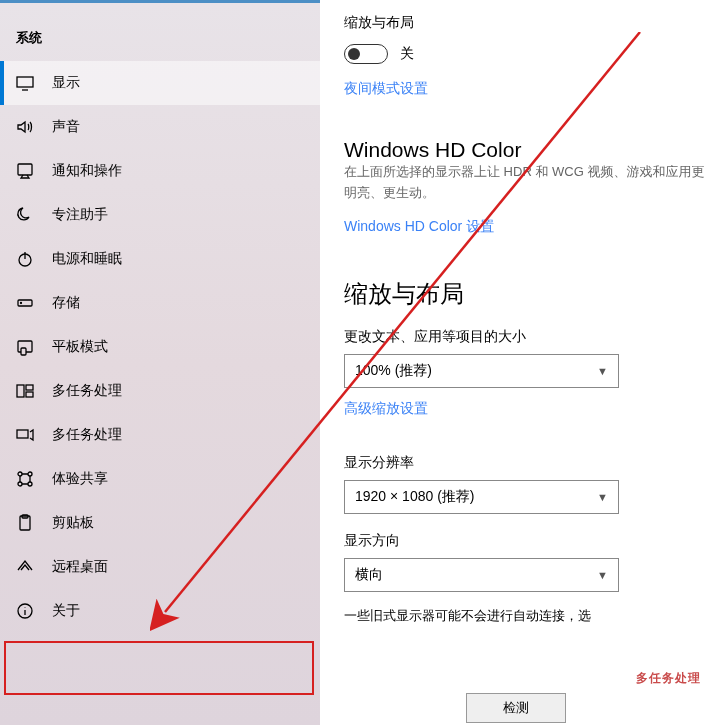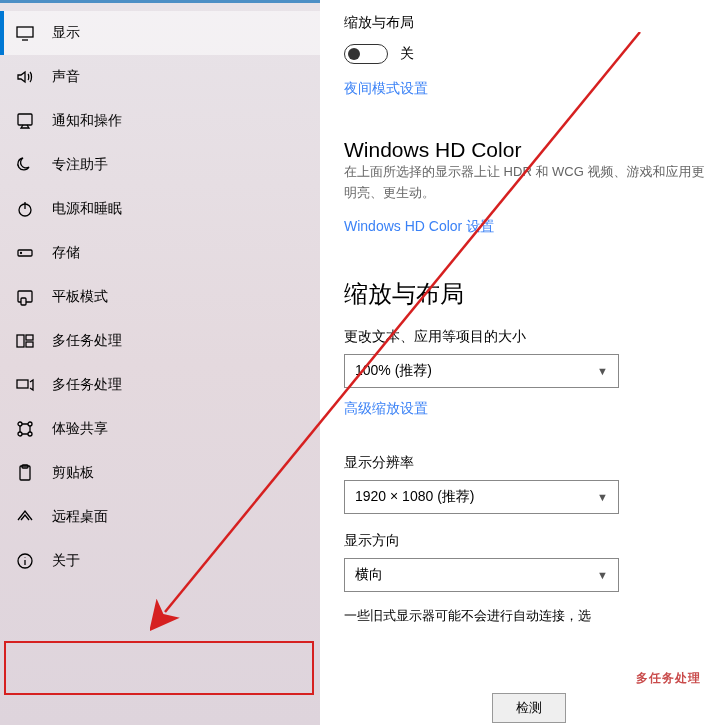--- a/index.html
+++ b/index.html
@@ -84,32 +84,33 @@
       padding: 0 10px; background: #fff; cursor: pointer; font-size: 14px;
     }
     .chevron { font-size: 11px; color: #555; }
     .bottom-text { font-size: 13px; margin-top: 14px; line-height: 1.5; }
     .watermark {
       position: absolute; right: 10px; bottom: 38px;
       color: #c94b4b; font-size: 12px; font-weight: bold; letter-spacing: 1px;
     }
     .detect-btn {
       position: absolute; right: 145px; bottom: 2px;
-      width: 74px; height: 30px; border: 1px solid #999;
+      width: 100px; height: 30px; border: 1px solid #999;
       background: #efefef; font-size: 13px; cursor: pointer;
     }
     svg.arrow {
       position: absolute; left: 150px; top: 32px;
       width: 520px; height: 600px; pointer-events: none;
     }
   </style>
 </head>
 <body>
 
 <div class="sidebar">
+  <div class="sidebar-title">系统</div>
 
   <div class="sidebar-item active">
     <span class="icon">
       <svg width="18" height="18" viewBox="0 0 18 18" fill="none" stroke="#000" stroke-width="1.3">
           <rect x="1" y="3" width="16" height="10"></rect>
           <line x1="6" y1="16" x2="12" y2="16"></line>
         </svg>
     </span>
     <span>显示</span>
   </div>

